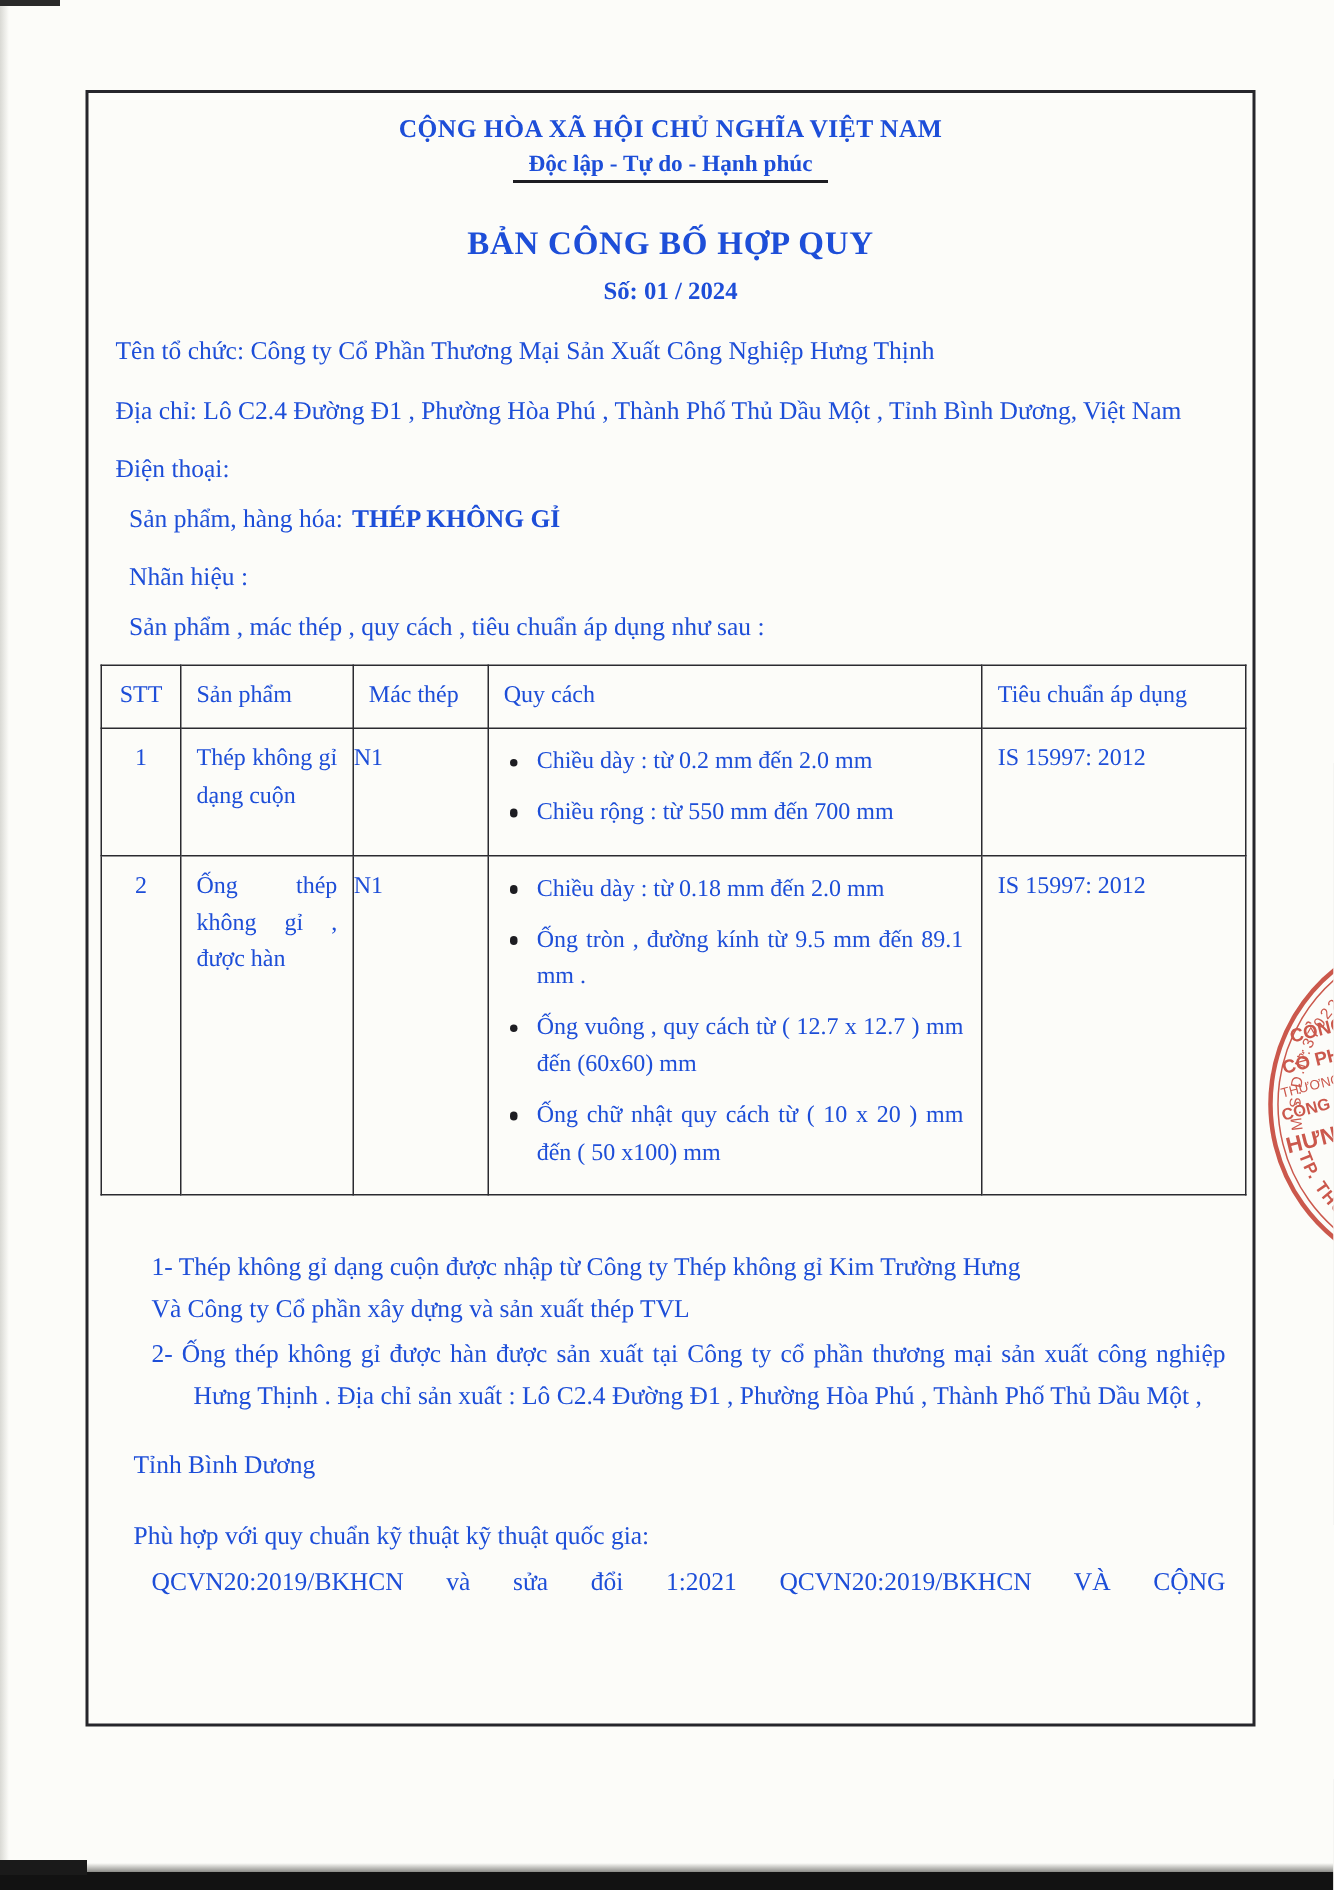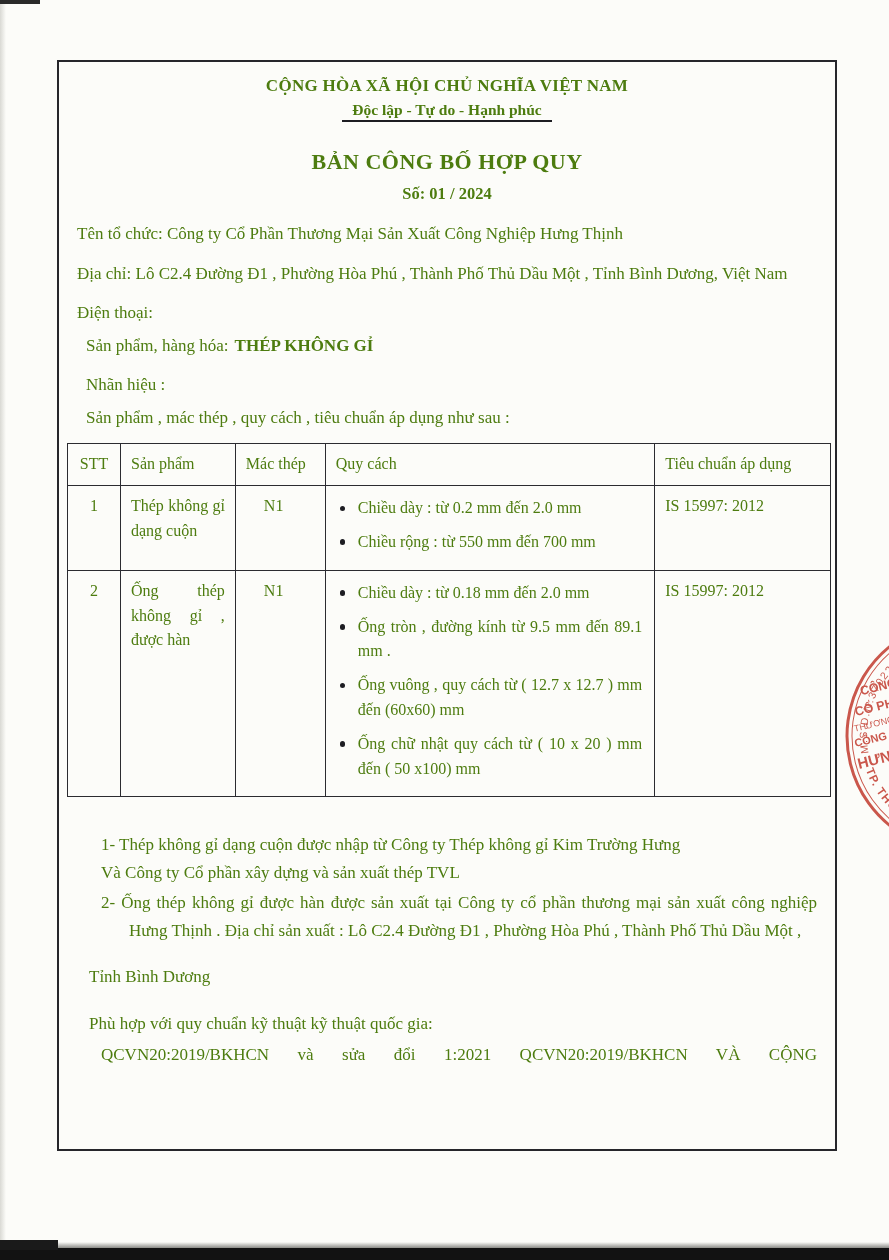--- a/index.html
+++ b/index.html
@@ -1,20 +1,20 @@
 <!DOCTYPE html>
 <html><head>
 <meta charset="utf-8">
 <style>
   * { margin:0; padding:0; box-sizing:border-box; }
   html,body { width:889px; height:1260px; }
   body { font-family:"Liberation Serif", serif; background:#e9e9e6; }
   .page {
     position:relative; width:889px; height:1260px;
-    background:#fcfcf9; color:#4d7c0f; overflow:hidden;
+    background:#fcfcf9; color:#1d4ed8; overflow:hidden;
   }
   .page::before { 
     content:""; position:absolute; left:0; top:0; width:6px; height:100%;
     background:linear-gradient(90deg, #d9d9d4, rgba(255,255,255,0)); z-index:5;
   }
   .frame {
     position:absolute; left:57px; top:60px; width:780px; height:1091px;
     border:2px solid #26262b; padding:14px 18px 0 18px;
   }
   .nat-title { text-align:center; font-weight:bold; font-size:17px; letter-spacing:.3px; }
@@ -33,21 +33,21 @@
     width:764px; margin-left:-10px; margin-top:12px;
     border-collapse:collapse; font-size:16px; line-height:1.55;
   }
   .spec-table th, .spec-table td {
     border:1.6px solid #2b2b30; vertical-align:top; text-align:left;
     padding:8px 10px; font-weight:normal;
   }
   .spec-table th { height:42px; vertical-align:middle; padding:4px 10px; }
   th.c-stt, td.c-stt { text-align:center; }
   td.c-sp { text-align:justify; }
-  td.c-mt { padding-left:28px; }
+  td.c-mt { padding-left:0; }
   td.c-qc { padding:8px 12px 6px 6px; }
   .c-qc ul { list-style:none; }
   .c-qc li {
     position:relative; padding-left:26px; margin:2px 0 9px 0; text-align:justify;
   }
   .c-qc li::before {
     content:""; position:absolute; left:8px; top:9.5px;
     width:5.5px; height:5.5px; border-radius:50%; background:#1d1d22;
   }
 

